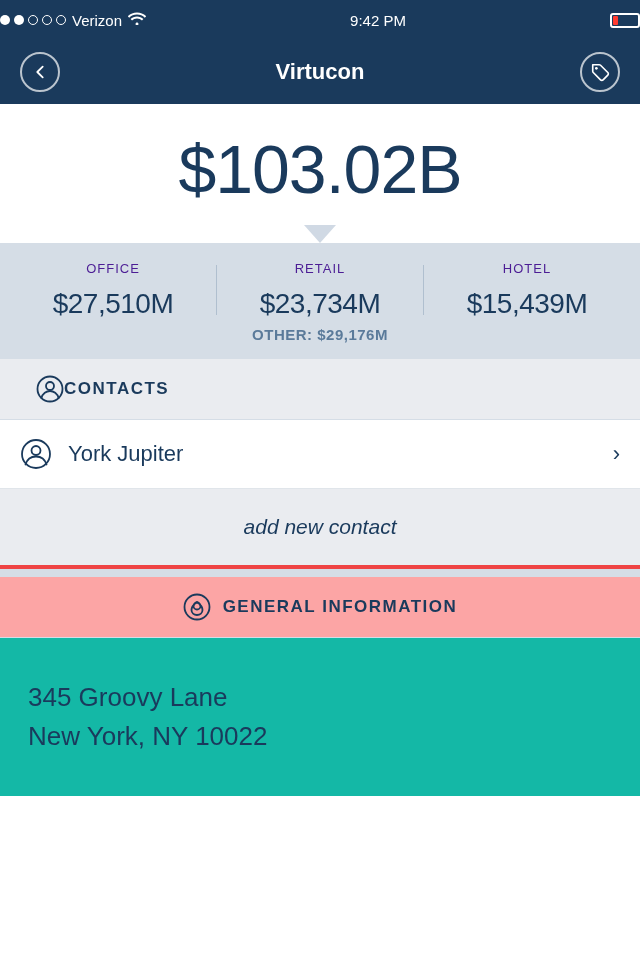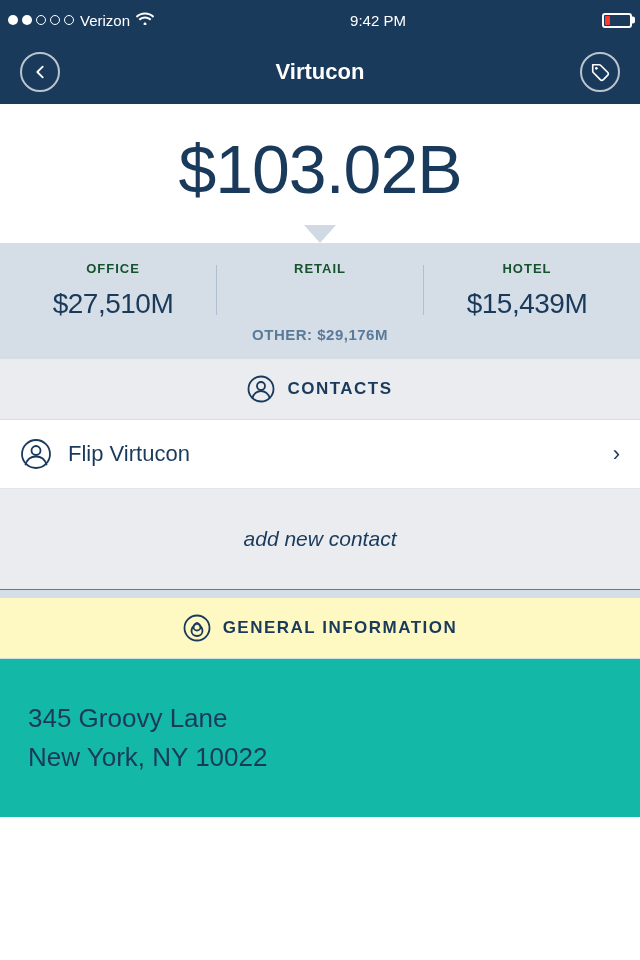--- a/index.html
+++ b/index.html
@@ -13,21 +13,21 @@
       overflow-x: hidden;
     }
 
     
     .status-bar {
       background: #1a3a5c;
       height: 40px;
       display: flex;
       align-items: center;
       justify-content: space-between;
-      padding: 0 8px;
+      padding: 0 0;
     }
     .status-left {
       display: flex;
       align-items: center;
       gap: 6px;
     }
     .signal-dots {
       display: flex;
       gap: 4px;
     }
@@ -169,22 +169,22 @@
       justify-content: space-around;
       align-items: flex-start;
       margin-bottom: 6px;
     }
     .stat-item {
       text-align: center;
       flex: 1;
     }
     .stat-label {
       font-size: 13px;
-      font-weight: 700;
-      color: #14532d;
+      font-weight: 400;
+      color: #4c1d95;
       letter-spacing: 1px;
       text-transform: uppercase;
       margin-bottom: 4px;
     }
     .stat-value {
       font-size: 28px;
       font-weight: 400;
       color: #1a3a5c;
       letter-spacing: -0.5px;
       margin-top: 12px;
@@ -203,25 +203,25 @@
       font-size: 15px;
       font-weight: 600;
       color: #5a7a9a;
       letter-spacing: 0.5px;
       text-transform: uppercase;
     }
 
     
     .section-header {
       background: #eaecf0;
-      padding: 16px 3px;
-      display: flex;
-      align-items: center;
-      justify-content: center;
-      gap: 12px;
+      padding: 16px 36px;
+      display: flex;
+      align-items: center;
+      justify-content: flex-start;
+      gap: 0;
       border-top: 1px solid #d5dde6;
       border-bottom: 1px solid #d5dde6;
     }
     .section-header-text {
       font-size: 17px;
       font-weight: 700;
       color: #1a3a5c;
       letter-spacing: 1.5px;
       text-transform: uppercase;
     }
@@ -244,35 +244,35 @@
     }
     .chevron-right {
       color: #1a3a5c;
       font-size: 22px;
       font-weight: 300;
     }
 
     
     .add-contact-row {
       background: #eaecf0;
-      padding: 38px 20px;
+      padding: 26px 20px;
       text-align: center;
-      border-bottom: 1px solid #ef4444;
+      border-bottom: 4px solid #ef4444;
       cursor: pointer;
     }
     .add-contact-text {
       font-size: 21px;
       font-style: italic;
       font-weight: 400;
       color: #1a3a5c;
     }
 
     
     .general-info-header {
-      background: #fef9c3;
+      background: #fca5a5;
       padding: 16px 22px;
       display: flex;
       align-items: center;
       justify-content: center;
       gap: 12px;
       border-top: 8px solid #d5dde6;
       border-bottom: 1px solid #d5dde6;
     }
     .address-section {
       background: #14b8a6;
@@ -345,20 +345,21 @@
 
 <div class="stats-section">
   <div class="stats-row">
     <div class="stat-item">
       <div class="stat-label">OFFICE</div>
       <div class="stat-value">$27,510M</div>
     </div>
     <div class="stat-divider"></div>
     <div class="stat-item">
       <div class="stat-label">RETAIL</div>
+      <div class="stat-value">$23,734M</div>
     </div>
     <div class="stat-divider"></div>
     <div class="stat-item">
       <div class="stat-label">HOTEL</div>
       <div class="stat-value">$15,439M</div>
     </div>
   </div>
   <div class="other-row">
     <span class="other-text">OTHER: $29,176M</span>
   </div>
@@ -376,21 +377,21 @@
 </div>
 
 <div class="contact-row">
   <span class="icon-circle-person">
     <svg width="32" height="32" viewBox="0 0 32 32" fill="none" xmlns="http://www.w3.org/2000/svg">
       <circle cx="16" cy="16" r="14" stroke="#1a3a5c" stroke-width="1.8"></circle>
       <circle cx="16" cy="12.5" r="4.5" stroke="#1a3a5c" stroke-width="1.8"></circle>
       <path d="M5.5 26.5C7 21.5 11 18.5 16 18.5C21 18.5 25 21.5 26.5 26.5" stroke="#1a3a5c" stroke-width="1.8" stroke-linecap="round"></path>
     </svg>
   </span>
-  <span class="contact-name">Flip Virtucon</span>
+  <span class="contact-name">York Jupiter</span>
   <span class="chevron-right">›</span>
 </div>
 
 <div class="add-contact-row">
   <span class="add-contact-text">add new contact</span>
 </div>
 
 <div class="general-info-header">
   <span class="icon-location">
     <svg width="28" height="28" viewBox="0 0 28 28" fill="none" xmlns="http://www.w3.org/2000/svg">

